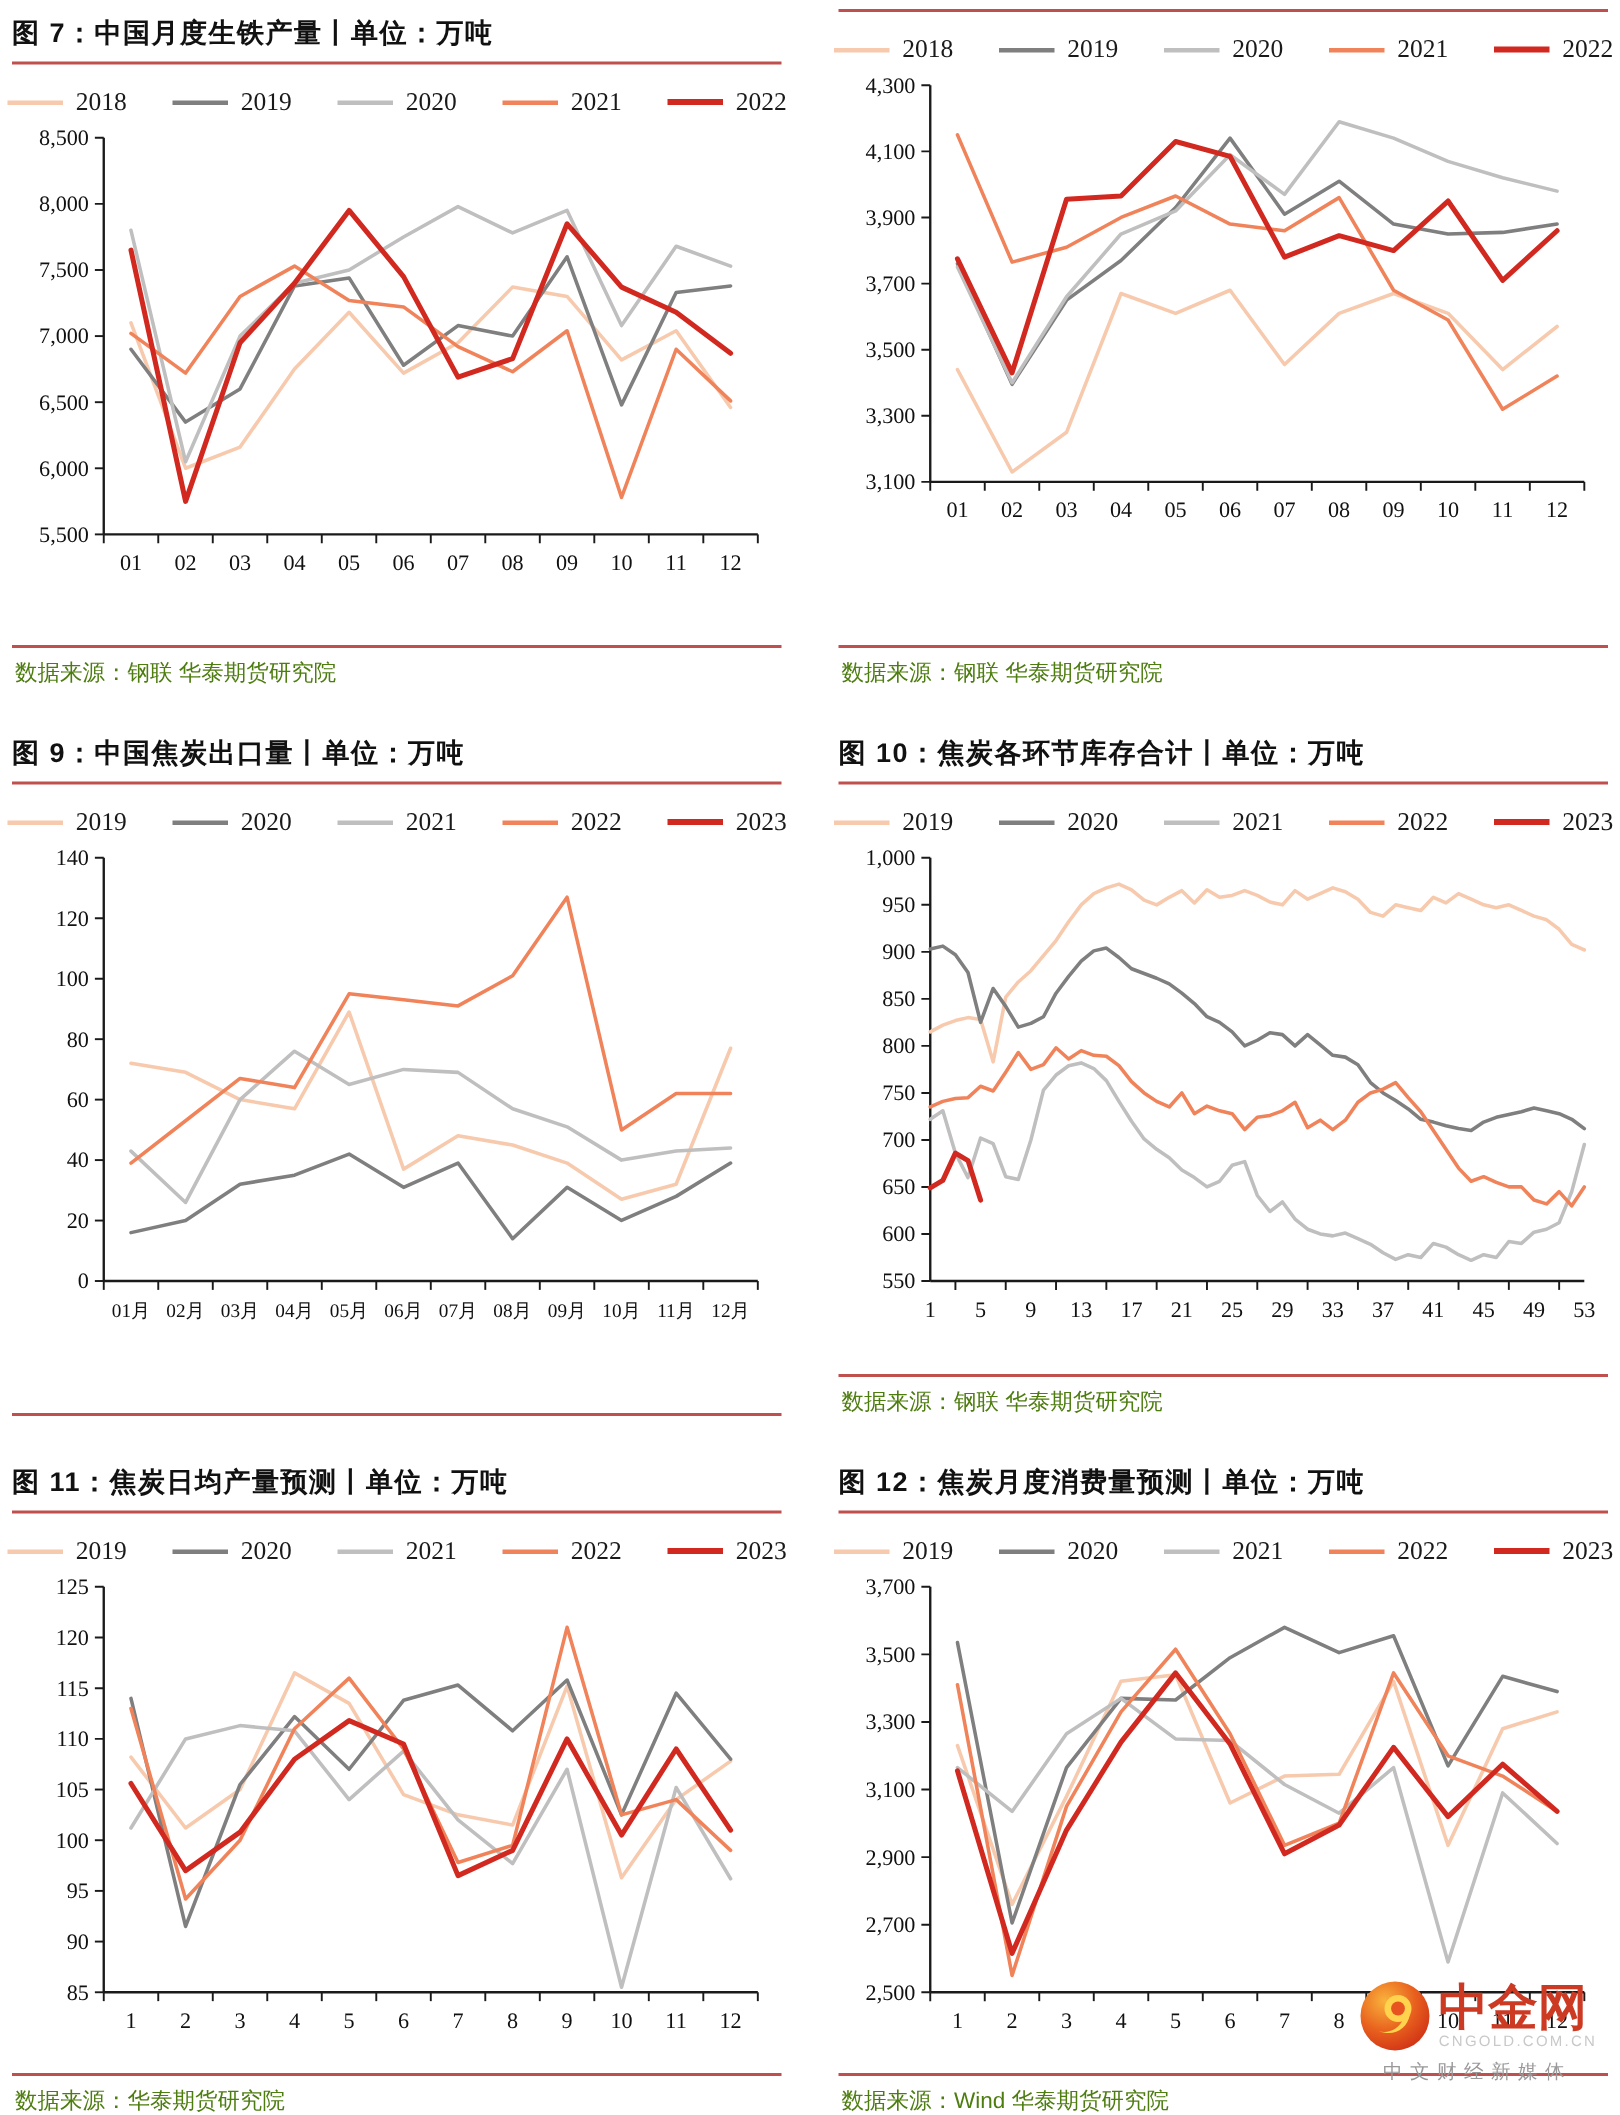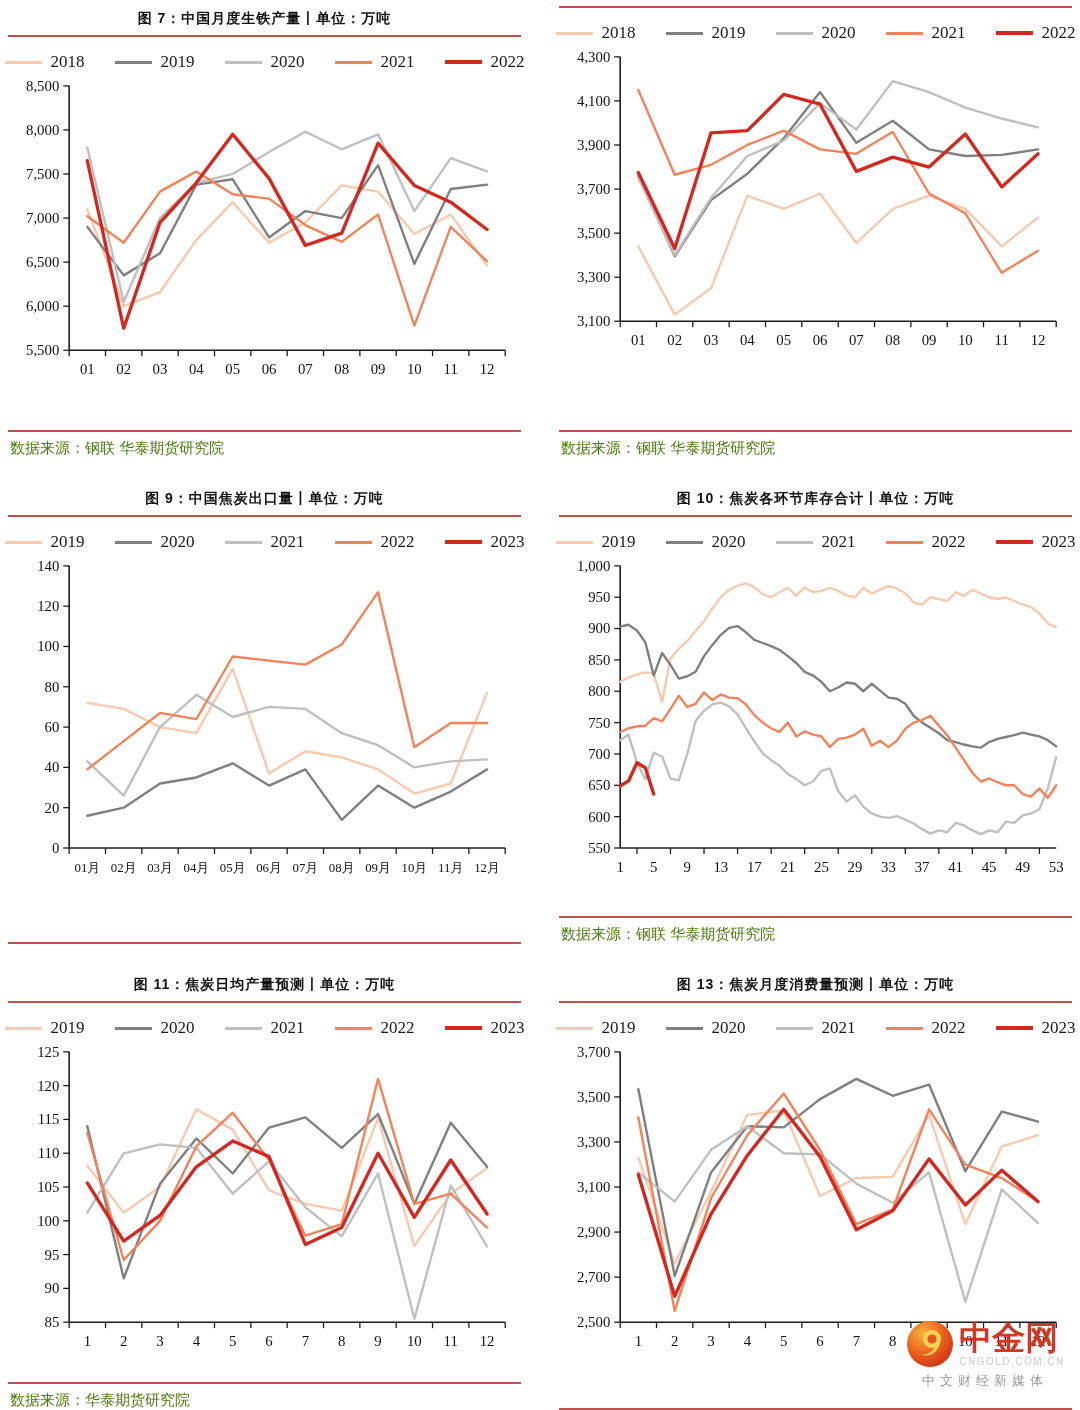--- a/index.html
+++ b/index.html
@@ -2,21 +2,21 @@
 <html><head>
 <meta charset="utf-8">
 <style>
   html,body{margin:0;padding:0;background:#ffffff;}
   body{width:1080px;height:1410px;position:relative;overflow:hidden;
        font-family:"Liberation Sans",sans-serif;color:#111;}
   .grid{display:grid;grid-template-columns:1fr 1fr;column-gap:38px;
         grid-template-rows:452px 486px 466px;padding:6px 8px 0 8px;}
   .cell{display:flex;flex-direction:column;min-width:0;}
   .cell.rowlate{padding-top:28px;}
-  .chart-title{text-align:center;font-weight:bold;font-size:14px;
+  .chart-title{font-weight:bold;font-size:18px;
                letter-spacing:1px;padding:4px 0 7px 0;color:#111;}
   .rule{height:2px;background:#c0504d;flex:0 0 auto;}
   .legend{display:flex;justify-content:center;align-items:center;
           gap:30px;margin:15px 0 2px 0;flex-wrap:nowrap;}
   .legend-item{display:flex;align-items:center;gap:9px;}
   .swatch{display:inline-block;width:37px;height:3px;}
   .swatch.emph{height:4px;}
   .legend-label{font-family:"Liberation Serif",serif;font-size:17px;color:#1a1a1a;}
   svg.chart{width:100%;display:block;margin-top:2px;flex:0 0 auto;}
   .spacer{flex:1 1 auto;}
@@ -429,21 +429,21 @@
         <polyline points="80.4,173.0 117.3,112.8 154.1,103.8 190.9,107.3 227.8,153.8 264.6,121.0 301.4,167.5 338.3,197.0 375.1,133.3 411.9,280.6 448.8,145.6 485.6,207.3" fill="none" stroke="#bfbfbf" stroke-width="2.4" stroke-linejoin="round" stroke-linecap="round"></polyline>
         <polyline points="80.4,92.2 117.3,221.0 154.1,181.3 190.9,105.9 227.8,71.7 264.6,119.6 301.4,196.3 338.3,184.7 375.1,37.4 411.9,164.1 448.8,153.8 485.6,188.1" fill="none" stroke="#f0835a" stroke-width="2.4" stroke-linejoin="round" stroke-linecap="round"></polyline>
         <polyline points="80.4,142.9 117.3,201.8 154.1,175.8 190.9,126.5 227.8,100.4 264.6,116.2 301.4,205.2 338.3,188.1 375.1,112.8 411.9,177.8 448.8,119.6 485.6,174.4" fill="none" stroke="#d12920" stroke-width="3.4" stroke-linejoin="round" stroke-linecap="round"></polyline>
       </svg>
     <div class="spacer"></div>
     <div class="rule"></div>
     <div class="source">数据来源：华泰期货研究院</div>
   </section>
 
   <section class="cell rowlate">
-    <div class="chart-title">图 13：焦炭月度消费量预测丨单位：万吨</div>
+    <div class="chart-title">图 12：焦炭月度消费量预测丨单位：万吨</div>
     <div class="rule"></div>
     <div class="legend">
         <div class="legend-item">
           <span class="swatch" style="background: rgb(247, 201, 173);"></span>
           <span class="legend-label">2019</span>
         </div>
         <div class="legend-item">
           <span class="swatch" style="background: rgb(127, 127, 127);"></span>
           <span class="legend-label">2020</span>
         </div>
@@ -503,20 +503,21 @@
         <text x="448.75" y="308" text-anchor="middle" font-size="15" fill="#111" font-family="&quot;Liberation Serif&quot;, serif">11</text>
         <text x="485.5833333333333" y="308" text-anchor="middle" font-size="15" fill="#111" font-family="&quot;Liberation Serif&quot;, serif">12</text>
         <polyline points="80.4,117.3 117.3,224.6 154.1,151.6 190.9,73.9 227.8,69.4 264.6,156.1 301.4,137.9 338.3,136.7 375.1,73.9 411.9,184.7 448.8,105.9 485.6,94.5" fill="none" stroke="#f7c9ad" stroke-width="2.4" stroke-linejoin="round" stroke-linecap="round"></polyline>
         <polyline points="80.4,47.7 117.3,237.2 154.1,132.2 190.9,85.4 227.8,86.5 264.6,57.9 301.4,37.4 338.3,54.5 375.1,43.1 411.9,131.0 448.8,70.5 485.6,80.8" fill="none" stroke="#7f7f7f" stroke-width="2.4" stroke-linejoin="round" stroke-linecap="round"></polyline>
         <polyline points="80.4,132.2 117.3,161.8 154.1,109.3 190.9,85.4 227.8,112.8 264.6,113.9 301.4,143.6 338.3,163.0 375.1,132.2 411.9,263.5 448.8,149.3 485.6,183.5" fill="none" stroke="#bfbfbf" stroke-width="2.4" stroke-linejoin="round" stroke-linecap="round"></polyline>
         <polyline points="80.4,76.2 117.3,272.6 154.1,158.4 190.9,94.5 227.8,52.2 264.6,109.3 301.4,184.7 338.3,169.8 375.1,68.2 411.9,124.2 448.8,137.9 485.6,161.8" fill="none" stroke="#f0835a" stroke-width="2.4" stroke-linejoin="round" stroke-linecap="round"></polyline>
         <polyline points="80.4,134.4 117.3,257.7 154.1,174.4 190.9,115.0 227.8,68.2 264.6,116.2 301.4,190.4 338.3,171.0 375.1,118.5 411.9,165.3 448.8,129.9 485.6,161.8" fill="none" stroke="#d12920" stroke-width="3.4" stroke-linejoin="round" stroke-linecap="round"></polyline>
       </svg>
     <div class="spacer"></div>
     <div class="rule"></div>
+    <div class="source">数据来源：Wind 华泰期货研究院</div>
   </section>
 
 </div>
 
 <div class="logo">
   <div class="logo-top">
     <svg width="50" height="50" viewBox="0 0 50 50">
       <defs>
         <radialGradient id="lgrad" cx="35%" cy="28%" r="80%">
           <stop offset="0%" stop-color="#f9b23c"></stop>

